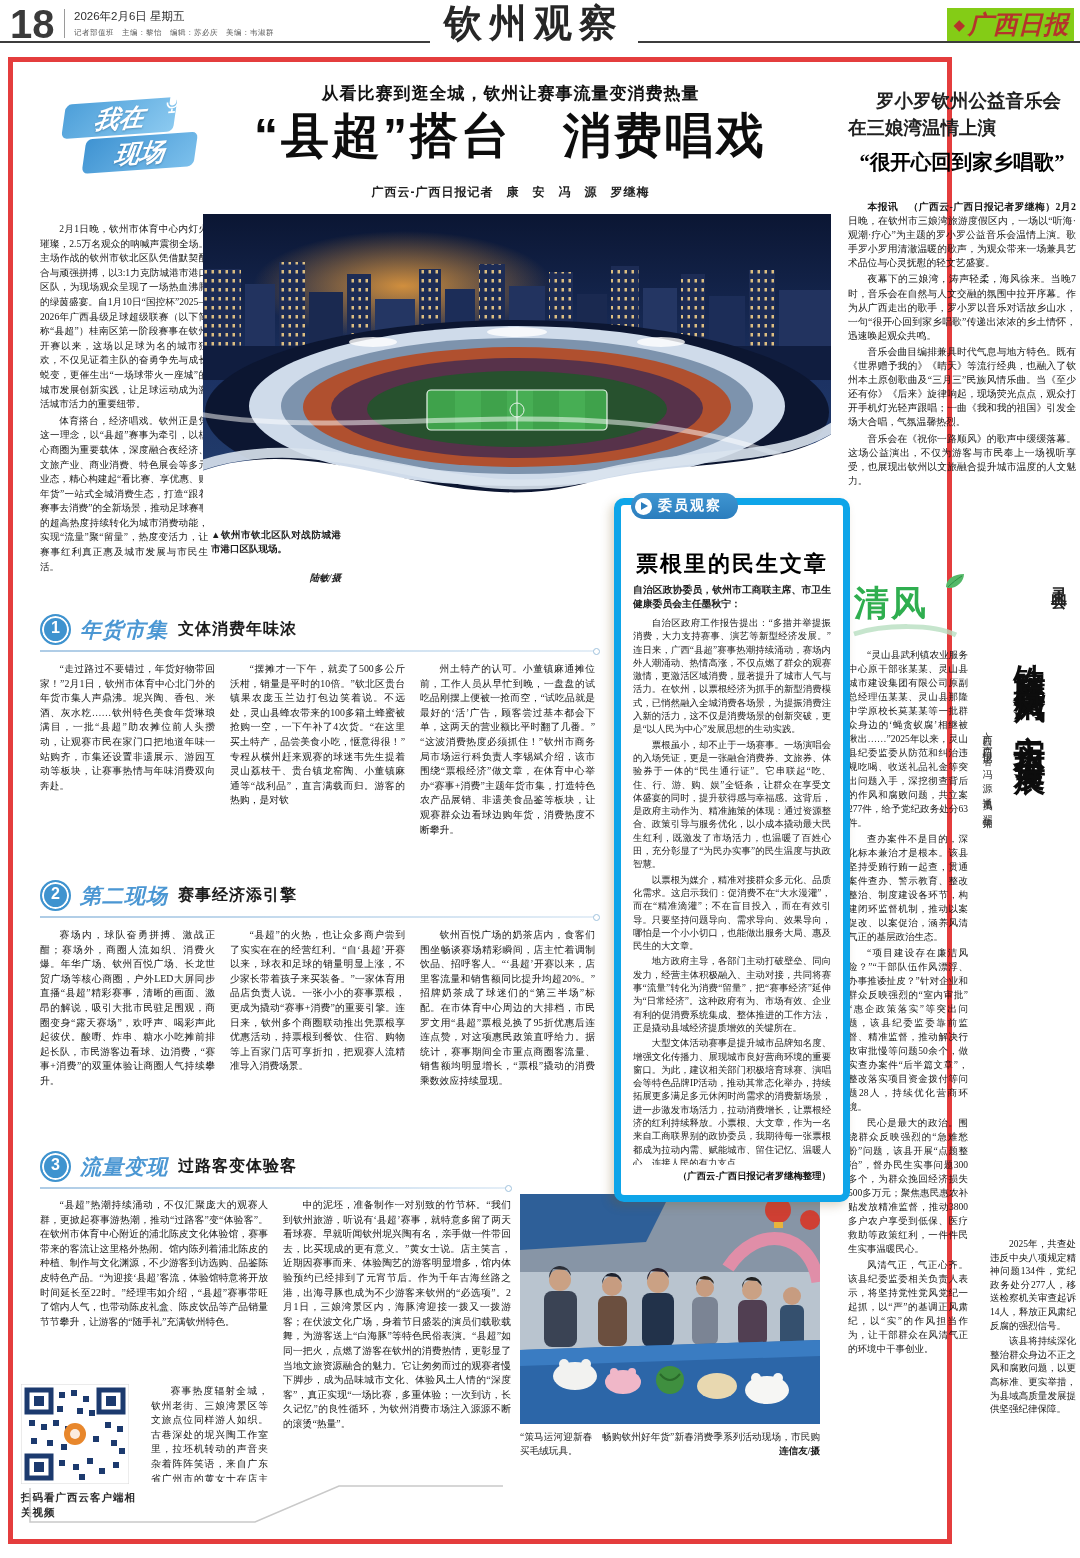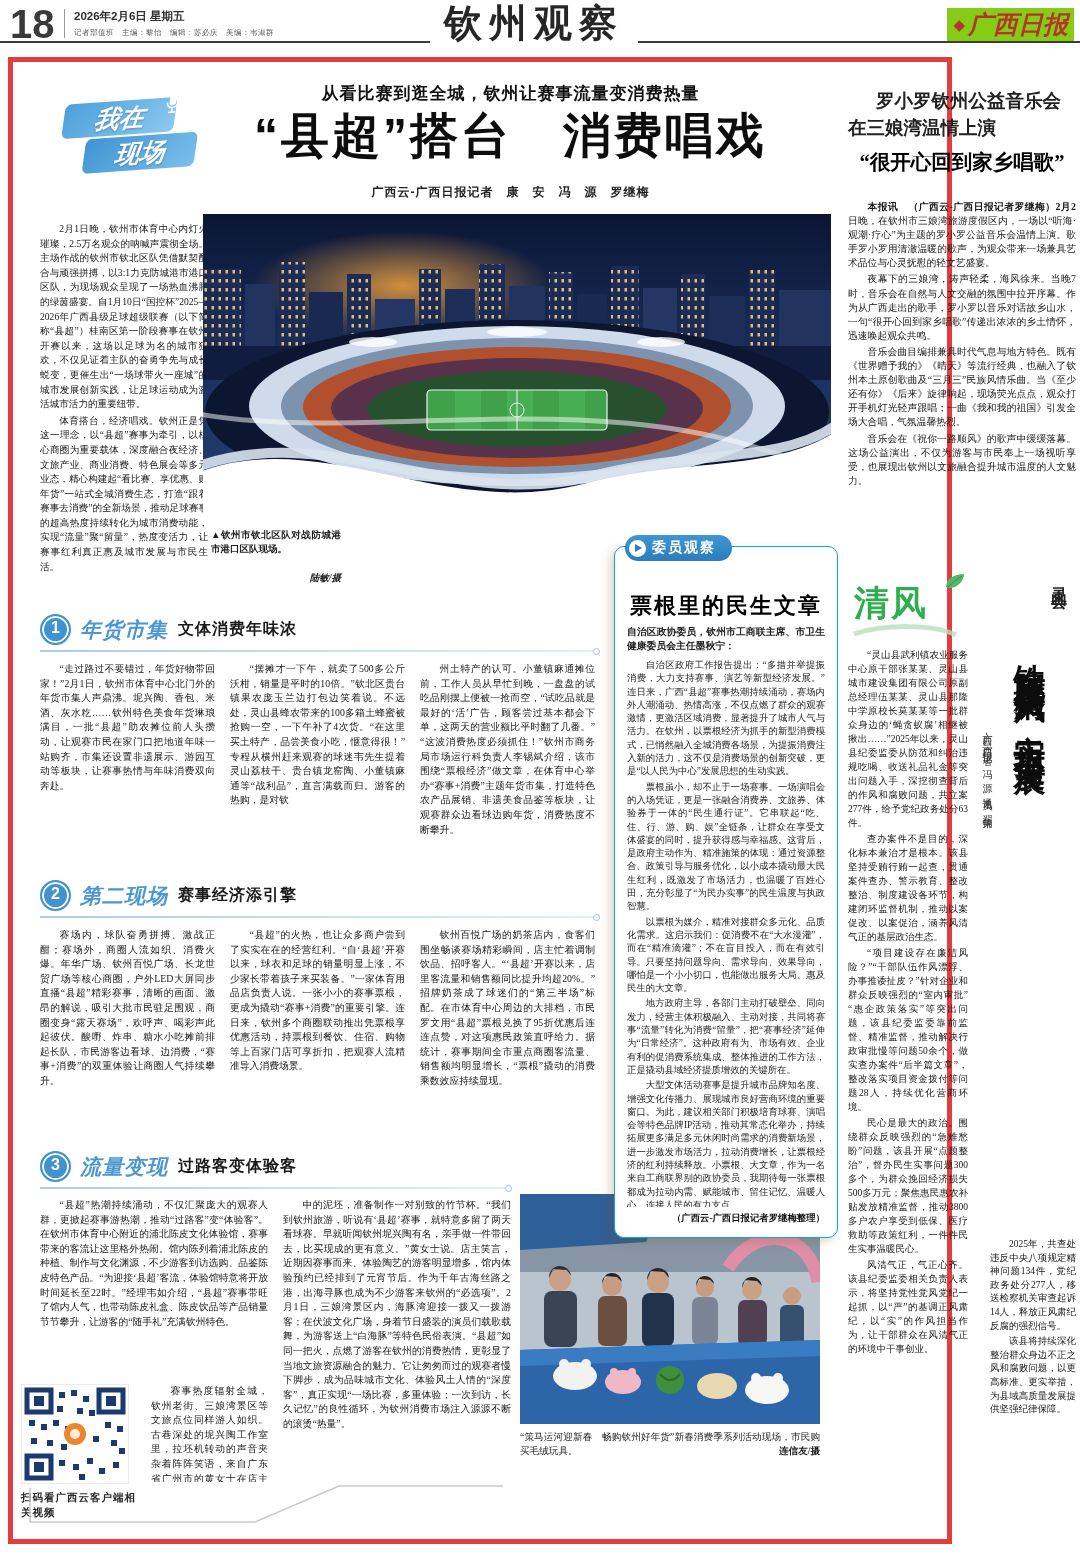--- a/index.html
+++ b/index.html
@@ -2,21 +2,21 @@
 <html lang="zh"><head>
 <meta charset="utf-8">
 <style>
   html,body{margin:0;padding:0;background:#ffffff;}
   .page{position:relative;width:1080px;height:1558px;background:#fff;overflow:hidden;
         font-family:"Liberation Sans","DejaVu Sans",sans-serif;}
 
   
   .pagenum{position:absolute;left:10px;top:4px;font-size:40px;font-weight:900;color:#3a3a3a;line-height:1;}
   .dateblock{position:absolute;left:64px;top:9px;border-left:1px solid #9a9a9a;padding-left:9px;}
-  .date{font-size:11.5px;font-weight:bold;color:#2e2e2e;}
+  .date{font-size:11.5px;font-weight:normal;color:#2e2e2e;}
   .staff{font-size:7.5px;color:#5a5a5a;margin-top:4px;letter-spacing:.5px;}
   .header-rule{position:absolute;left:0;top:41px;width:1080px;height:2px;background:#3c3c3c;}
   .section-title{position:absolute;left:430px;top:-2px;font-size:38px;font-weight:900;color:#262626;
     letter-spacing:7px;background:#fff;padding:0 14px;z-index:2;
     font-family:"Liberation Sans","DejaVu Sans",sans-serif;}
   .masthead{position:absolute;right:6px;top:8px;color:#b5342c;font-style:italic;font-weight:bold;
     font-size:25px;font-family:"Liberation Serif","DejaVu Serif",serif;background:#84cc16;padding:0 6px;z-index:2;}
   .masthead .dia{font-size:15px;font-style:normal;margin-right:3px;vertical-align:3px;}
 
   
@@ -43,21 +43,21 @@
   .intro-col{left:27px;top:160px;width:168px;height:380px;font-size:9.6px;line-height:14.6px;}
 
   .photo{position:absolute;left:190px;top:152px;width:628px;height:306px;z-index:1;}
   .photo svg{display:block;width:100%;height:100%;}
   .photo-cap{position:absolute;left:198px;top:466px;width:130px;font-size:9.5px;font-weight:bold;
     color:#1c1c1c;line-height:14px;text-align:justify;font-family:"Liberation Serif",serif;z-index:2;}
   .photo-credit{display:block;text-align:right;margin-top:15px;font-style:italic;}
 
   
   .observer{position:absolute;left:601px;top:436px;width:222px;height:690px;background:#fff;
-    border:1px solid #0ea5e9;border-radius:10px;box-shadow:-4px 4px 10px rgba(120,90,30,.25);z-index:3;margin-top:48px;}
+    border:7px solid #0ea5e9;border-radius:10px;box-shadow:-4px 4px 10px rgba(120,90,30,.25);z-index:3;}
   .obs-pill{position:absolute;left:10px;top:-12px;height:26px;padding:0 16px 0 4px;border-radius:14px;
     background:linear-gradient(180deg,#3f96d2,#2b7dbd);display:flex;align-items:center;color:#fff;
     font-size:14px;font-weight:bold;letter-spacing:2px;}
   .play-ic{width:17px;height:17px;border-radius:50%;background:#fff;margin-right:6px;position:relative;}
   .play-ic::after{content:"";position:absolute;left:6px;top:4.5px;border-left:7px solid #2b7dbd;
     border-top:4px solid transparent;border-bottom:4px solid transparent;}
   .obs-title{position:absolute;left:0;top:44px;width:222px;text-align:center;font-size:22px;
     font-weight:900;color:#000;letter-spacing:2px;font-family:"Liberation Serif","DejaVu Serif",serif;}
   .obs-lead{position:absolute;left:12px;top:78px;width:198px;font-size:9.8px;font-weight:bold;
     color:#222;line-height:13.5px;text-align:justify;font-family:"Liberation Serif",serif;}

